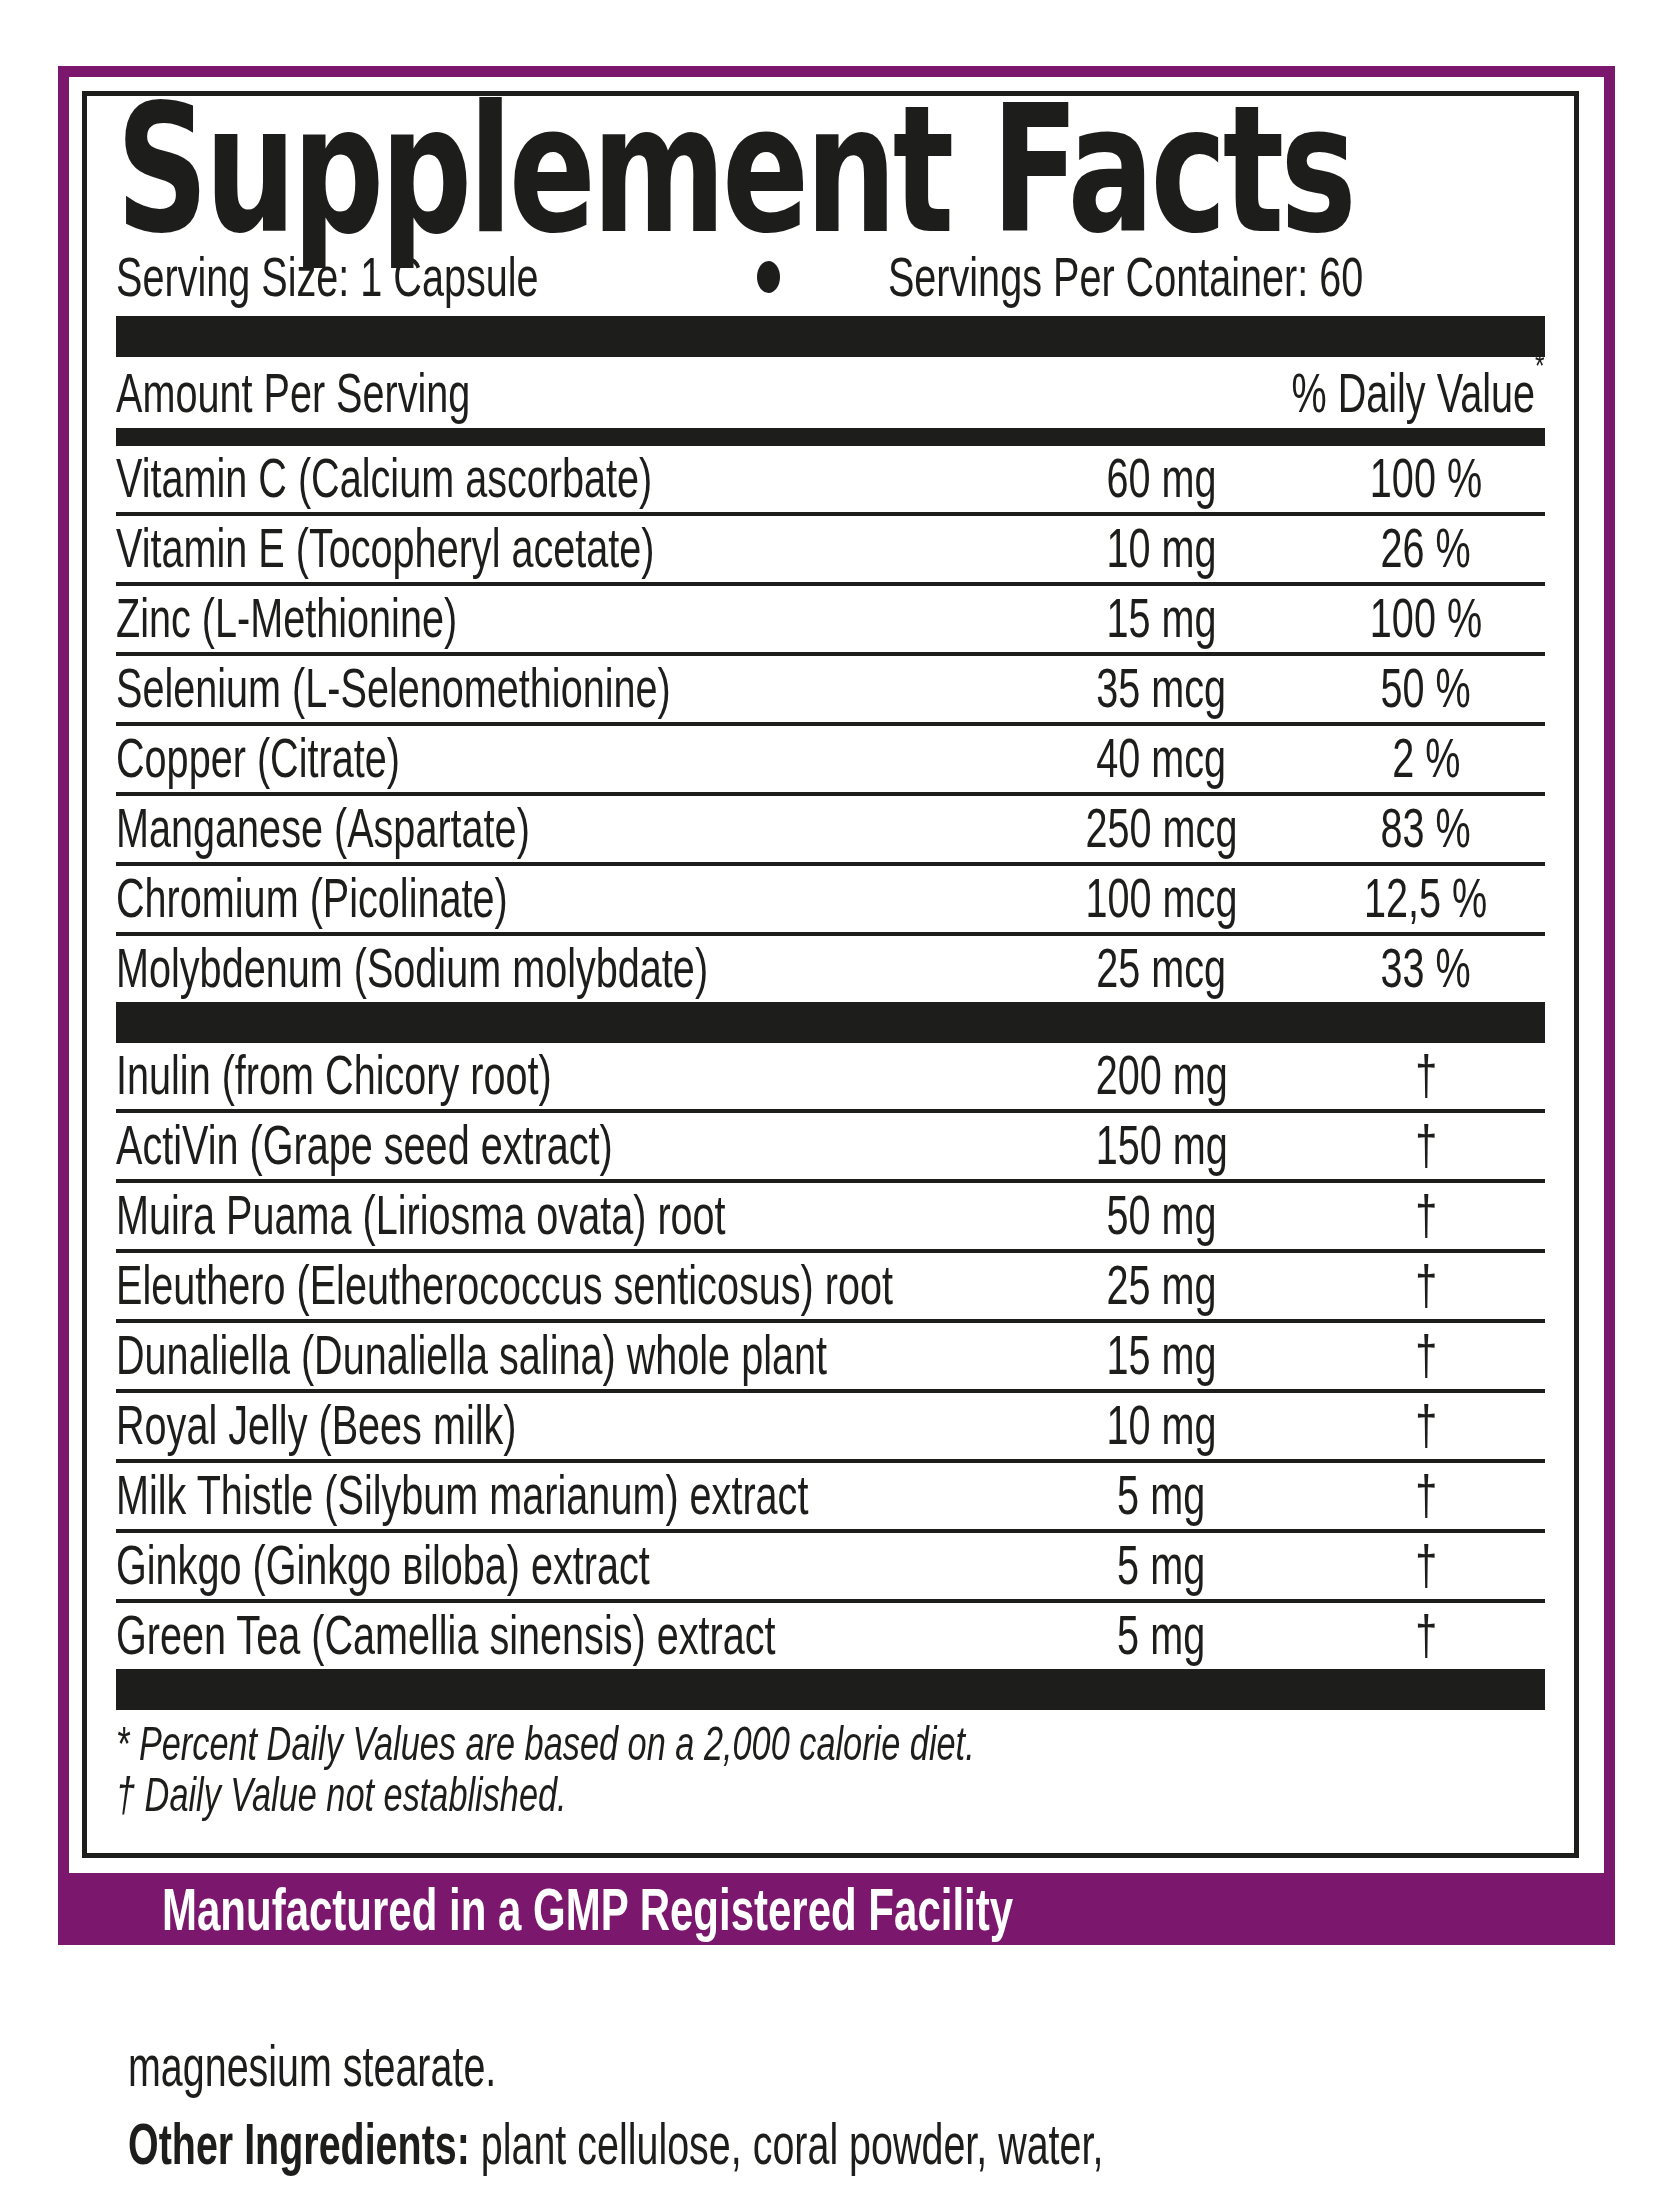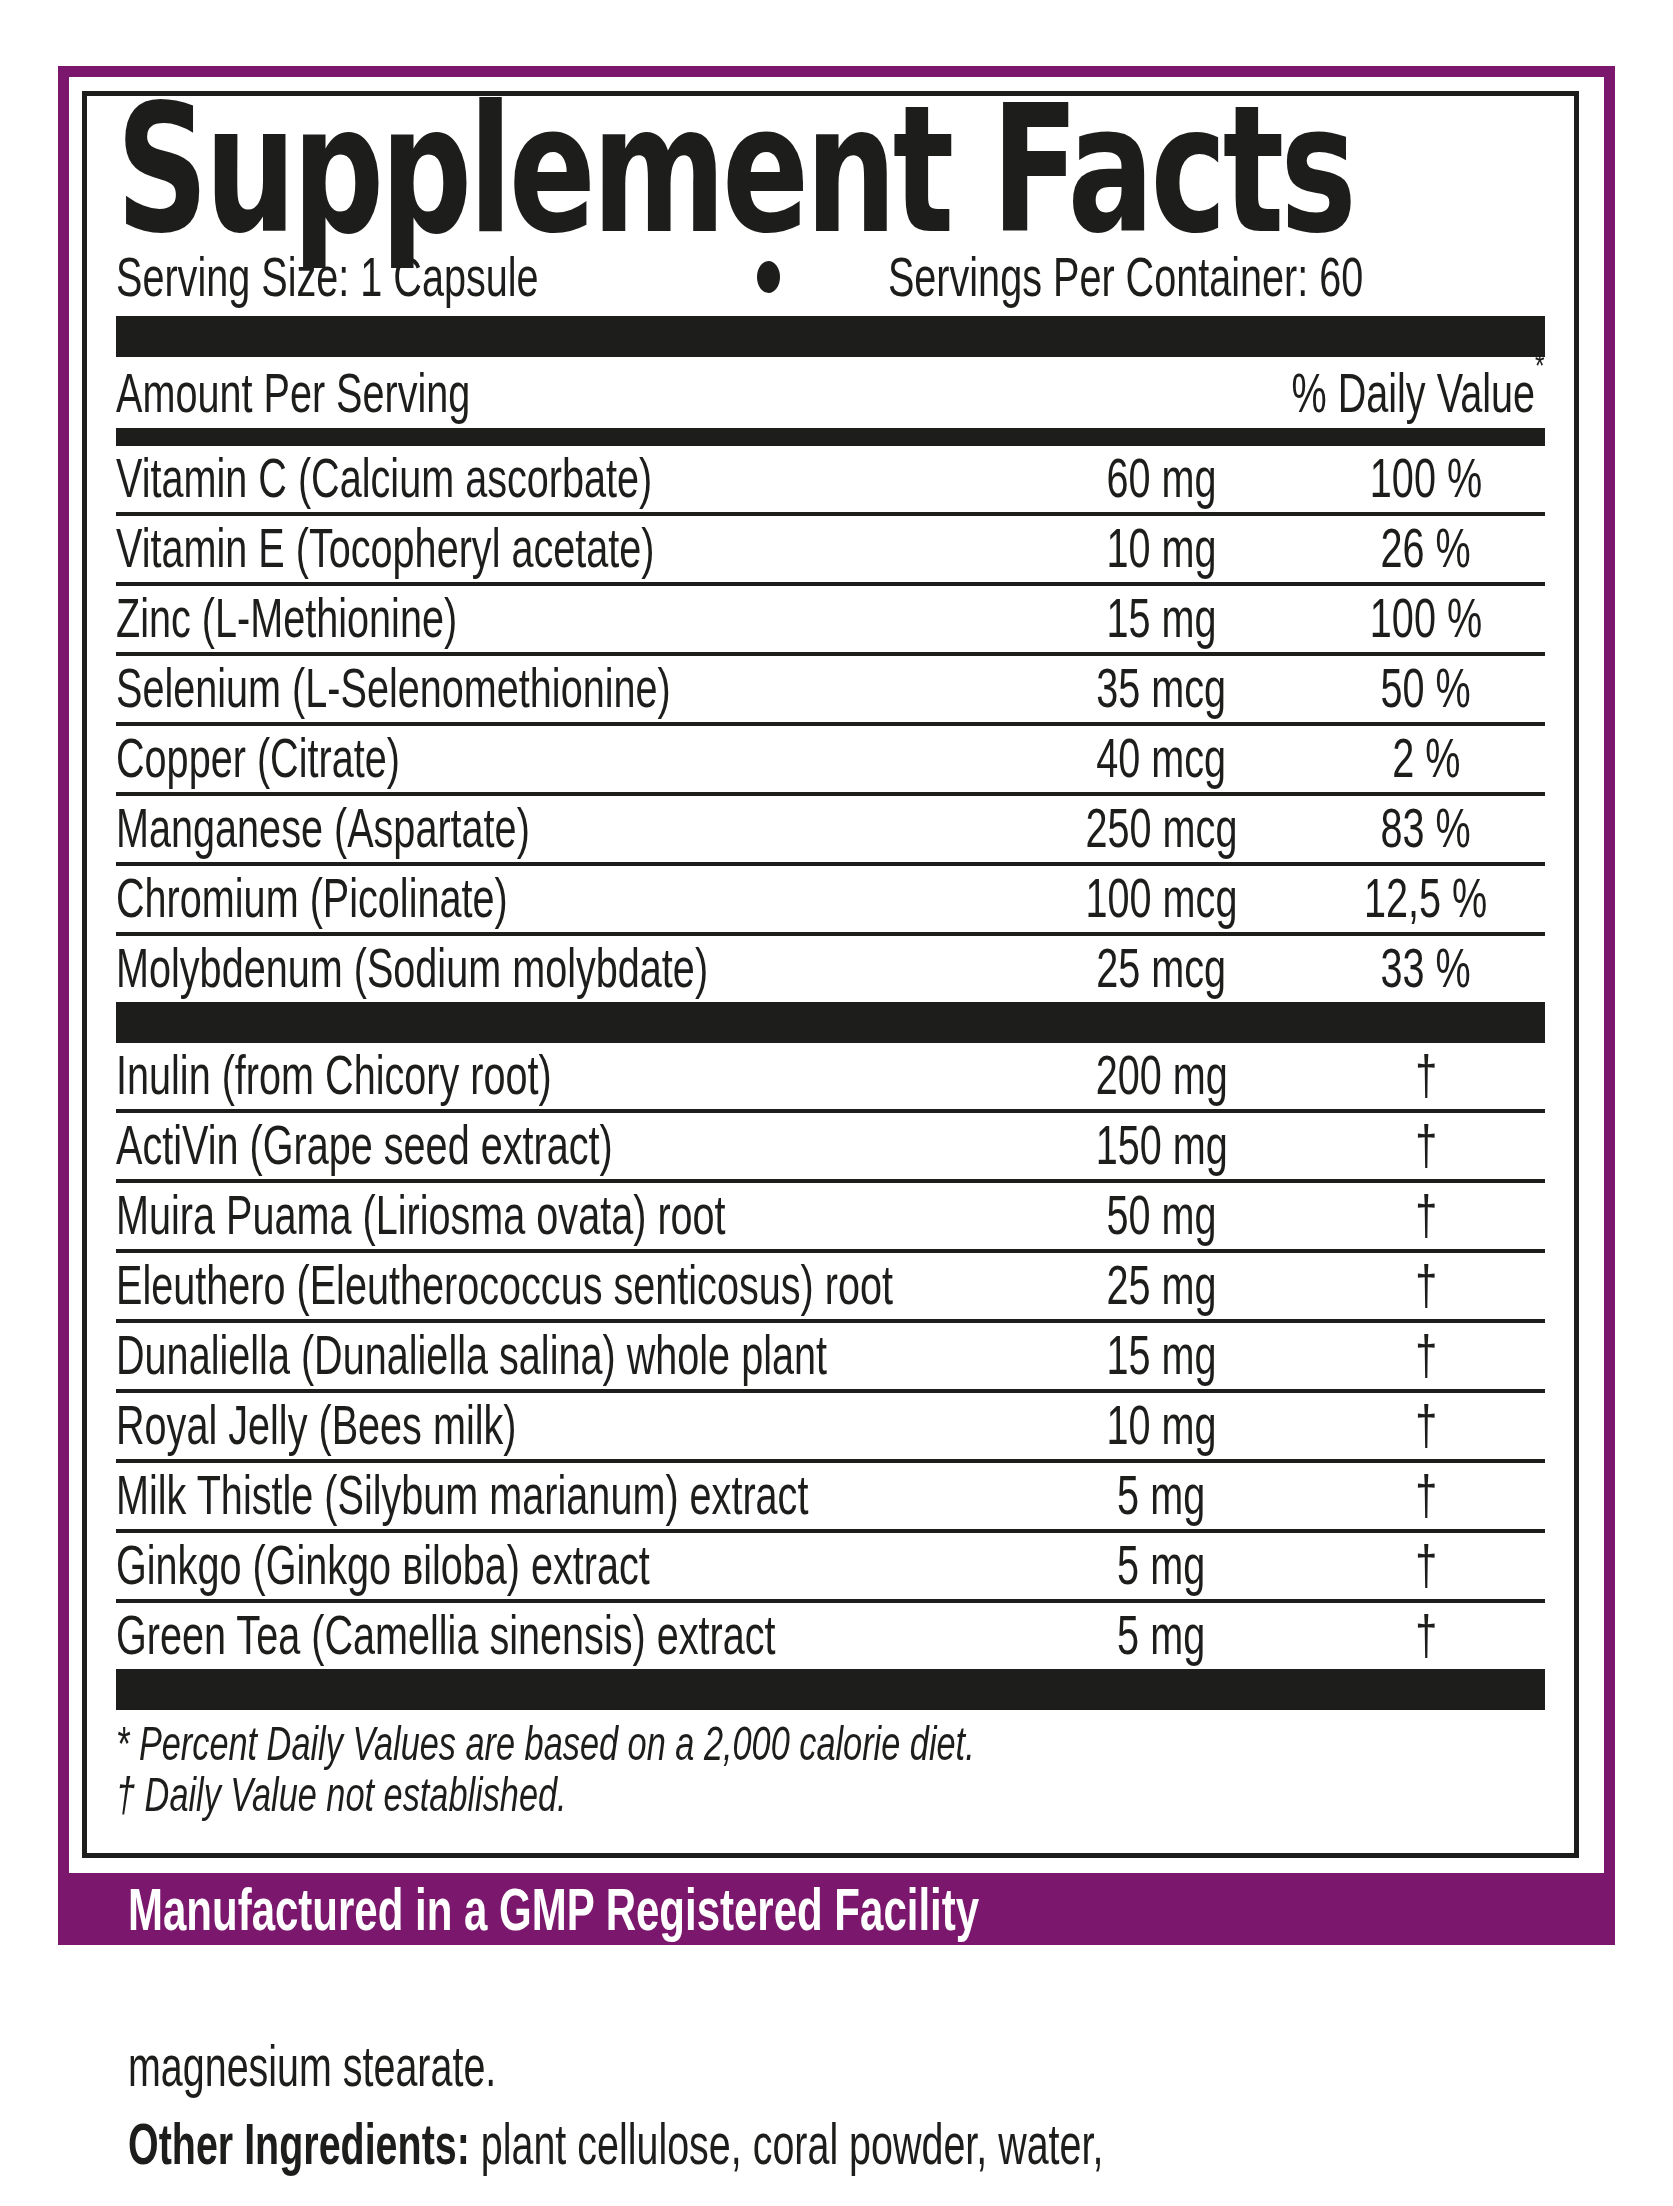--- a/index.html
+++ b/index.html
@@ -76,21 +76,21 @@
   .footnotes{margin-top:8px;font-size:49px;font-style:italic;}
   .footnotes .fn{height:51px;line-height:51px;}
   .footnotes .cx-l{transform:scaleX(0.70);}
 
   
   .gmp-bar{
     position:absolute;left:58px;top:1873px;
     width:1557px;height:72px;
     background:var(--purple);
     display:flex;align-items:center;
-    padding-left:70px;box-sizing:border-box;
+    padding-left:104px;box-sizing:border-box;
     color:#ffffff;font-size:60px;font-weight:bold;
   }
   .gmp-bar .cx-l{transform:scaleX(0.70);}
 
   
   .other{
     position:absolute;left:128px;top:2027px;
     font-size:58px;
   }
   .other .oi-line{height:78px;line-height:78px;}

